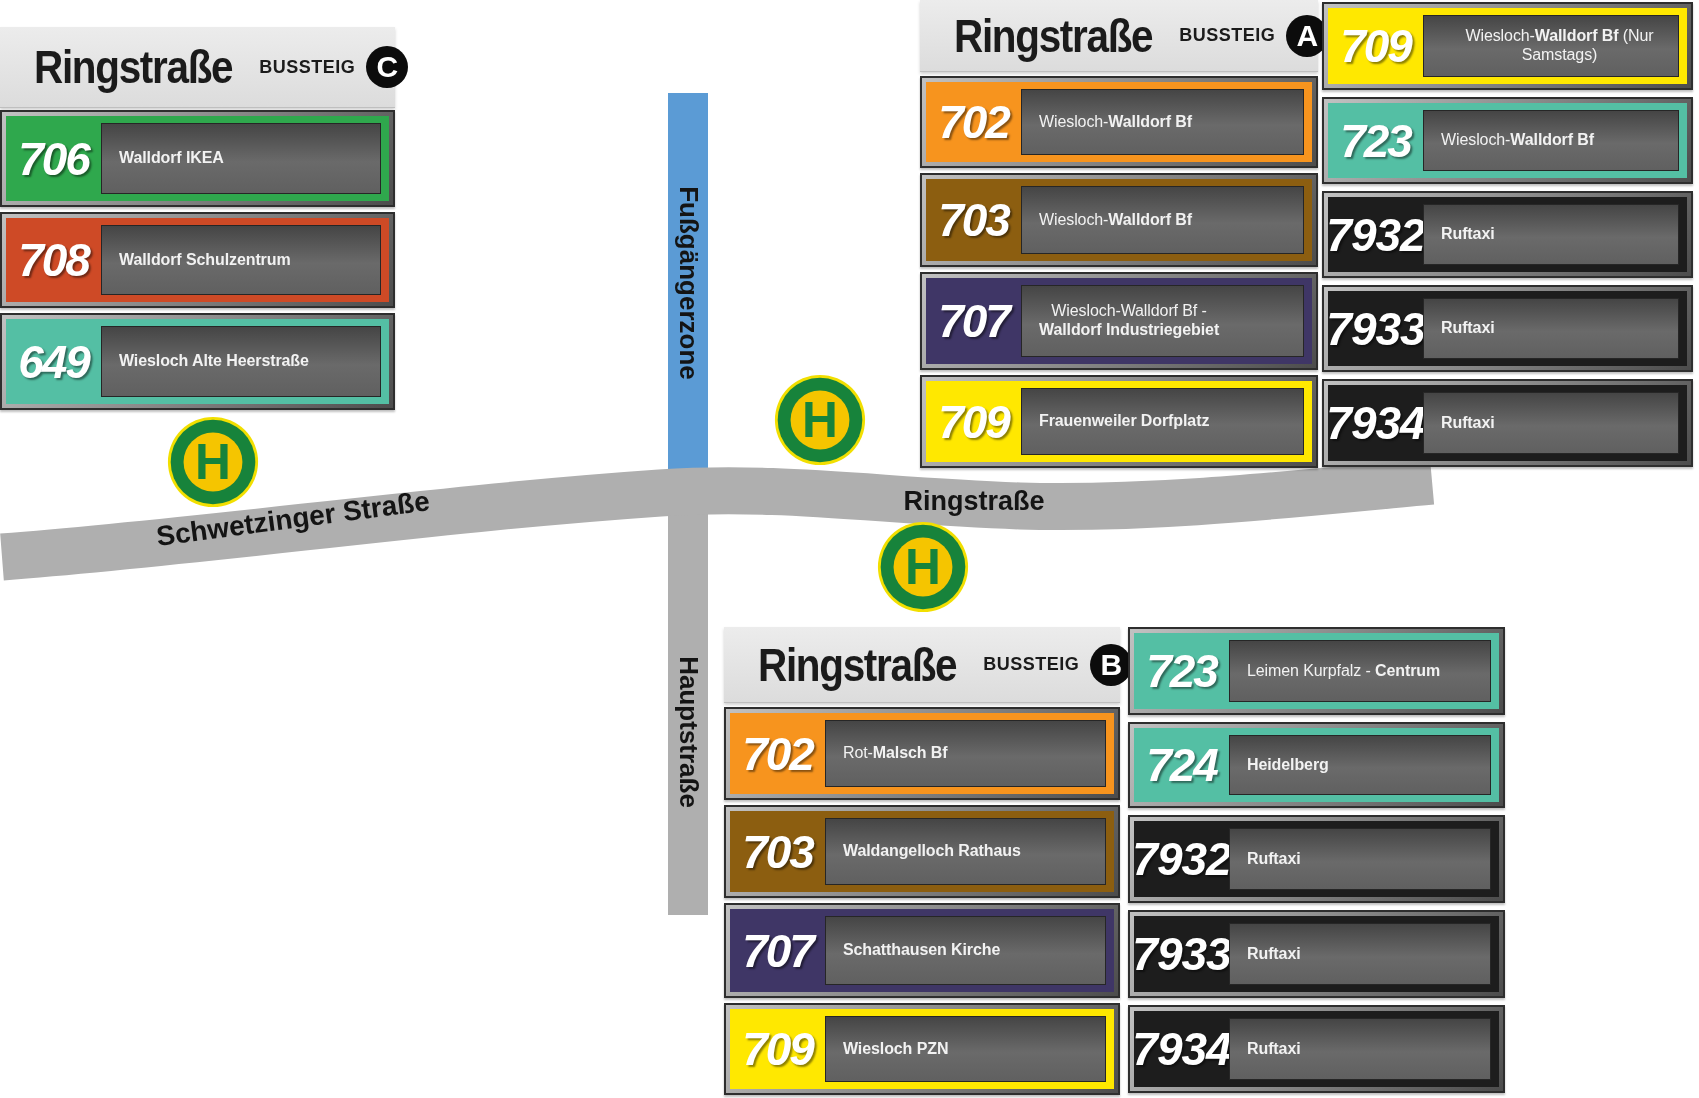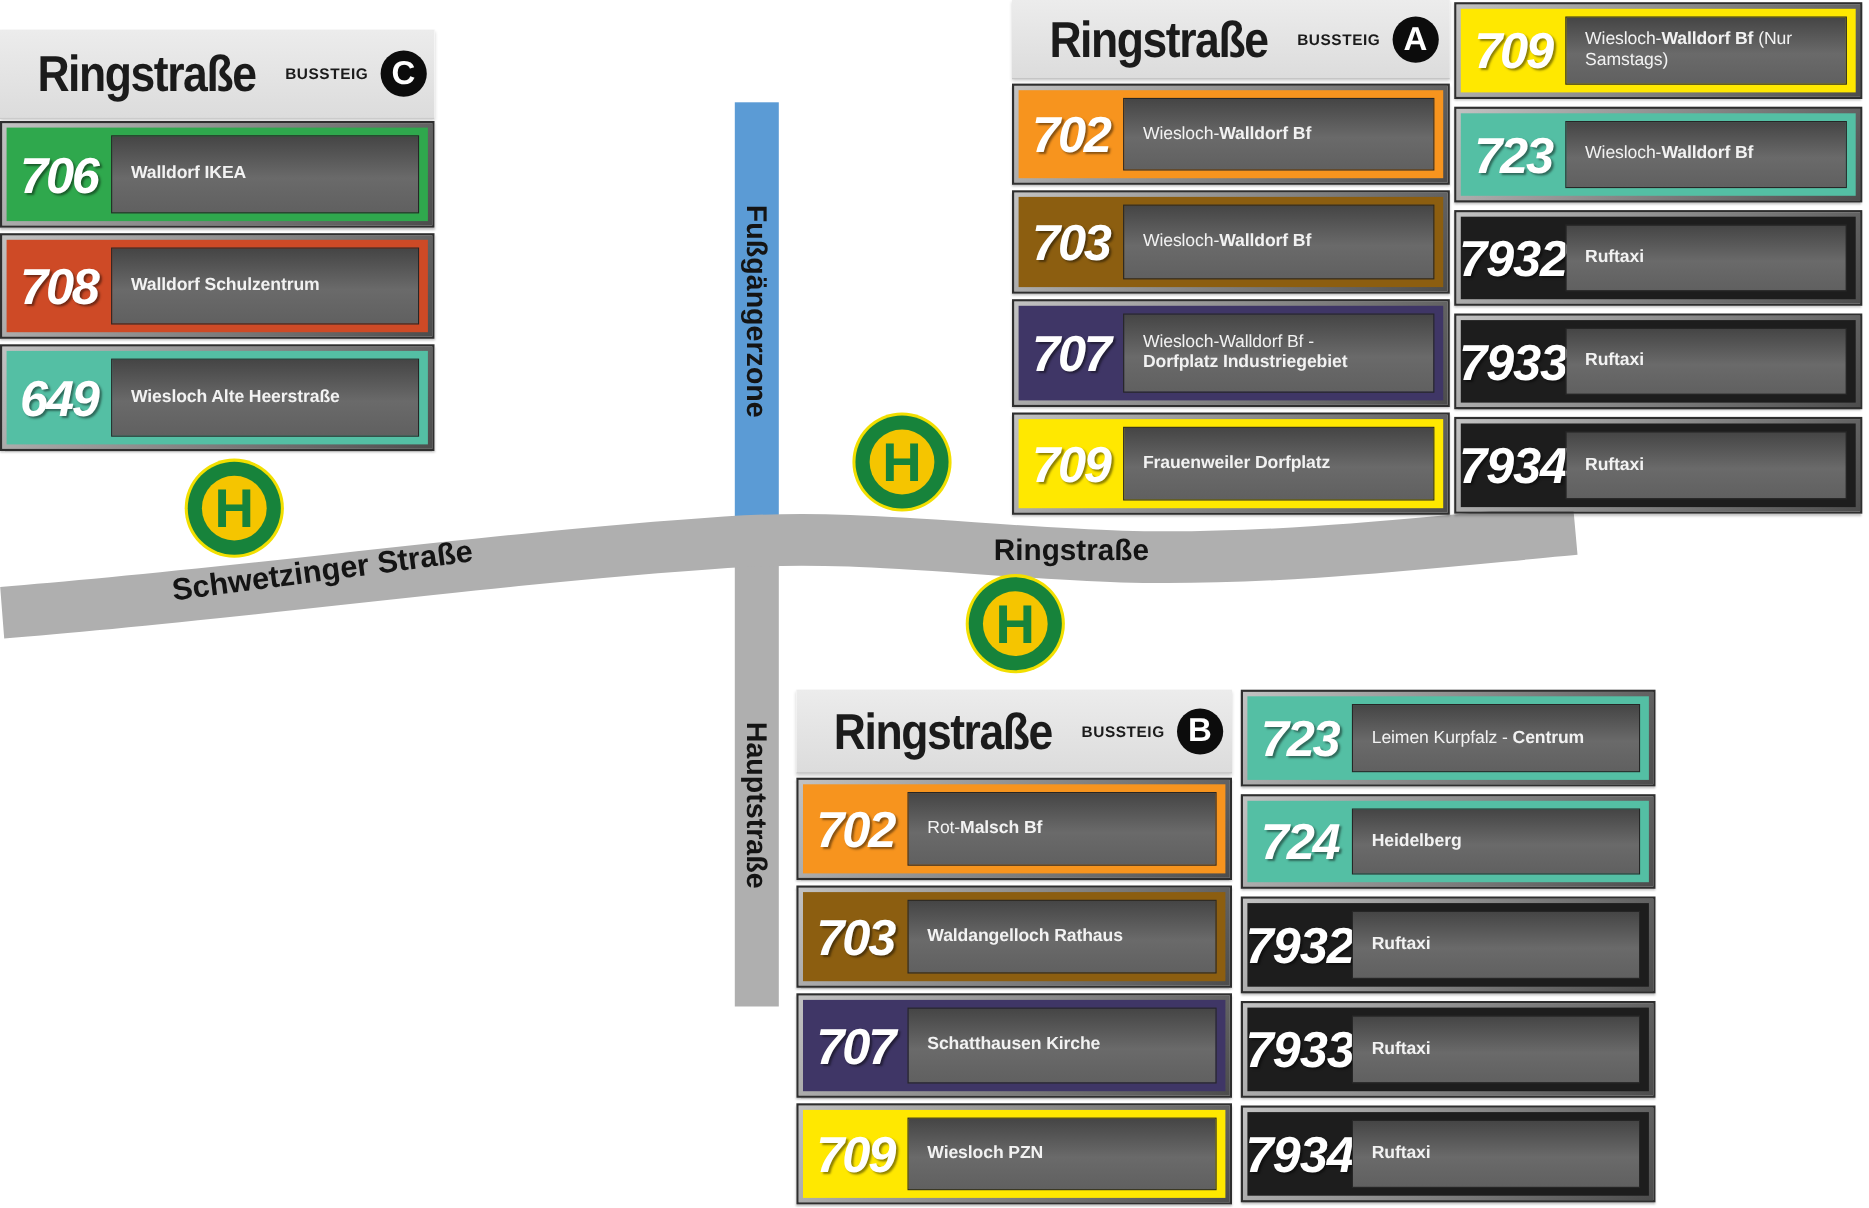--- a/index.html
+++ b/index.html
@@ -13,32 +13,32 @@
   .lbl-fuss{left:688px;top:283px;font-size:26px;transform:translate(-50%,-50%) rotate(90deg);}
   .lbl-haupt{left:688px;top:732px;font-size:26px;transform:translate(-50%,-50%) rotate(90deg);}
 
   
   .hstop{position:absolute;width:92px;height:92px;}
 
   
   .panel{position:absolute;}
   .phead{position:relative;background:linear-gradient(180deg,#ececec,#dcdcdc);display:flex;align-items:center;padding:0 36px 0 34px;box-sizing:border-box;border-bottom:1px solid #bfbfbf;box-shadow:0 2px 3px rgba(0,0,0,.18);}
   .ptitle{display:inline-block;font-size:46px;font-weight:bold;letter-spacing:-1.5px;color:#1b1b1b;transform:scaleX(.88);transform-origin:left center;white-space:nowrap;}
-  .bussteig{margin-left:auto;font-size:14px;font-weight:bold;letter-spacing:.5px;color:#1b1b1b;}
+  .bussteig{margin-left:auto;font-size:18px;font-weight:bold;letter-spacing:.5px;color:#1b1b1b;}
   .pletter{margin-left:11px;width:42px;height:42px;border-radius:50%;background:#0c0c0c;color:#fff;font-size:30px;font-weight:bold;display:flex;align-items:center;justify-content:center;flex:0 0 auto;}
 
   .rows{display:flex;flex-direction:column;gap:5px;}
   .rows.wide-gap{gap:7px;}
 
   .row{position:relative;border:2px solid #2e2e2e;background:linear-gradient(135deg,#c2c2c2,#4c4c4c);box-sizing:border-box;box-shadow:0 2px 2px rgba(0,0,0,.25);}
   .inner{position:absolute;inset:4px;padding-left:48px;}
   .num{position:absolute;left:0;top:0;bottom:0;width:95px;display:flex;align-items:center;justify-content:center;color:#fff;font-weight:bold;font-style:italic;font-size:46px;letter-spacing:-2px;text-shadow:2px 2px 2px rgba(0,0,0,.45);}
   .row.n4 .num{font-size:46px;letter-spacing:-1px;}
   .dest{position:absolute;left:95px;top:7px;right:8px;bottom:7px;background:linear-gradient(180deg,#454545,#6a6a6a 55%,#606060);border:1px solid #262626;display:flex;align-items:center;padding-left:17px;box-sizing:border-box;color:#f2f2f2;font-size:16px;line-height:1.18;}
-  .dtxt{white-space:pre-line;letter-spacing:-.1px;}
+  .dtxt{white-space:pre-line;letter-spacing:-.1px;text-align:center;}
 </style>
 </head>
 <body>
 <div id="stage">
 
   <svg id="maplayer" width="1699" height="1098" viewBox="0 0 1699 1098">
     <rect x="668" y="93" width="40" height="381" fill="#5B9BD5"></rect>
     <rect x="668" y="478" width="40" height="437" fill="#AFAFAF"></rect>
     <path d="M 2 557 C 220 540, 430 509, 660 493 C 780 485, 880 501, 1020 506 C 1160 510, 1310 492, 1432 481" fill="none" stroke-width="47" stroke="#AFAFAF"></path>
   </svg>
@@ -122,21 +122,21 @@
           <div class="dest">
               <span class="dtxt"><span>Wiesloch-</span><b>Walldorf Bf</b><span></span></span>
             </div>
         </div>
       </div>
       <div class="row" style="height:98px">
         <div class="inner" style="background-color: rgb(63, 54, 102);">
           <div class="num">707</div>
           <div class="dest">
               <span class="dtxt"><span>Wiesloch-Walldorf Bf -
-</span><b>Dorfplatz Industriegebiet</b><span></span></span>
+</span><b>Walldorf Industriegebiet</b><span></span></span>
             </div>
         </div>
       </div>
       <div class="row" style="height:93px">
         <div class="inner" style="background-color: rgb(255, 232, 0);">
           <div class="num">709</div>
           <div class="dest">
               <span class="dtxt"><span></span><b>Frauenweiler Dorfplatz</b><span></span></span>
             </div>
         </div>

